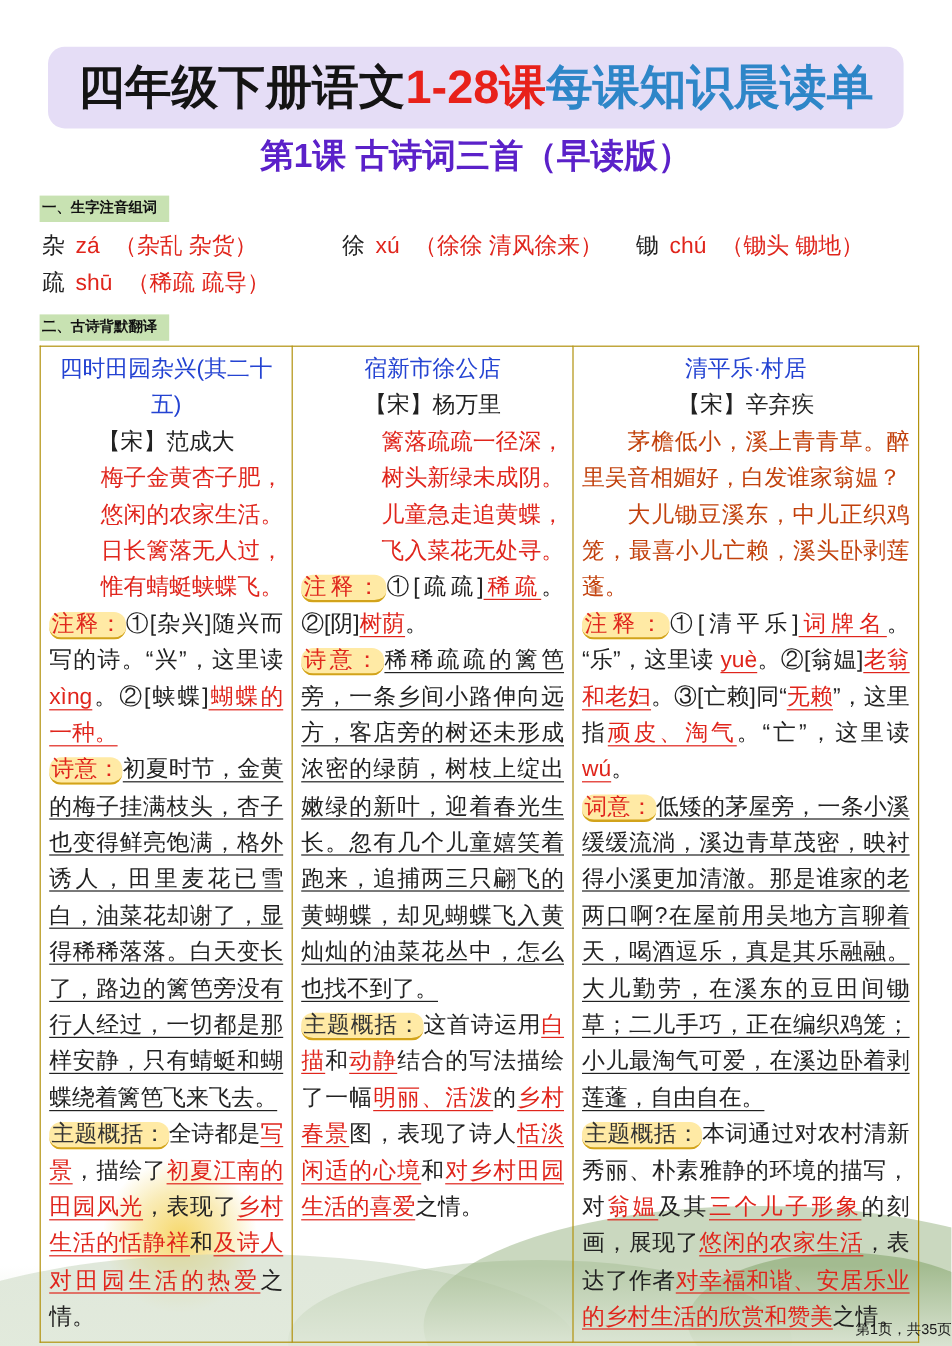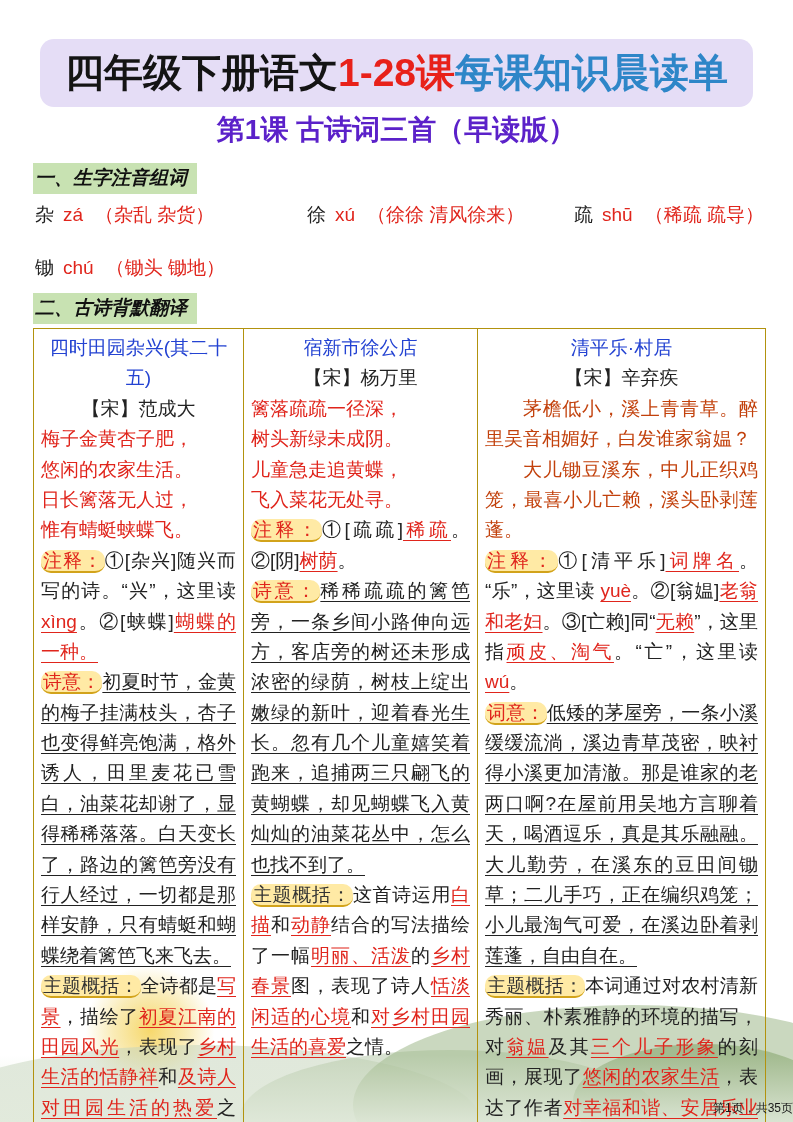--- a/index.html
+++ b/index.html
@@ -8,34 +8,34 @@
   
   .banner{position:absolute;left:40px;top:36px;width:713px;height:68px;background:#e5ddf6;border-radius:14px;
           display:flex;align-items:center;justify-content:center;font-weight:bold;font-size:39px;z-index:1;}
   .b-black{color:#141414}
   .b-red{color:#e8211a}
   .b-blue{color:#2e86c8}
   .subtitle{position:absolute;top:108px;left:0;width:100%;text-align:center;font-size:28px;font-weight:bold;
             color:#5b21c9;z-index:1;}
   
   .content{position:absolute;top:160px;left:33px;width:732px;z-index:1;}
-  .sec-h{display:inline-block;background:#c8e2b2;font-size:19px;font-weight:bold;padding:2px 10px 3px 2px;color:#111;font-style:italic;}
+  .sec-h{display:inline-block;background:#c8e2b2;font-size:12px;font-weight:bold;padding:2px 10px 3px 2px;color:#111;}
   .sec-h.two{margin-top:8px;}
   .vocab-grid{display:grid;grid-template-columns:250px 245px 237px;margin:5px 0 2px 2px;
-              font-size:19px;line-height:31px;gap:22px;}
+              font-size:19px;line-height:31px;}
   .v-item .hz{color:#222;margin-right:9px;}
   .v-item .py{color:#e0251c;margin-right:12px;}
   .v-item .wd{color:#e0251c;}
   
   table.poem-table{border-collapse:collapse;width:732px;height:786px;margin-top:4px;table-layout:fixed;}
   table.poem-table td{border:1.5px solid #b2920e;vertical-align:top;padding:4px 7px 4px;font-size:19px;
                       line-height:1.6;background:transparent;}
   .c-title{color:#2443d2;text-align:center;}
   .c-author{text-align:center;color:#222;}
-  .poem-line{color:#e0251c;text-align:left;}
+  .poem-line{color:#e0251c;text-align:right;}
   .poem-para{color:#c2410c;text-indent:2em;text-align:justify;}
   .block{text-align:justify;}
   .lab{background:#ffeaa5;border-bottom:2.5px solid #d2a31b;padding:0 2px;border-radius:10px;}
   .lab.red{color:#e0251c;}
   .lab.dark{color:#333;}
   .run.k{color:#222;}
   .run.ku{color:#222;text-decoration:underline;text-underline-offset:4px;}
   .run.ru{color:#e0251c;text-decoration:underline;text-underline-offset:4px;}
   
   .footer{position:absolute;bottom:8px;left:0;width:100%;text-align:right;font-size:12px;color:#1a1a1a;z-index:2;}
@@ -70,22 +70,22 @@
       <span class="b-blue">每课知识晨读单</span>
   </div>
 
   <div class="subtitle">第1课 古诗词三首（早读版）</div>
 
   <div class="content">
     <div class="sec-h">一、生字注音组词</div>
     <div class="vocab-grid">
         <div class="v-item"><span class="hz">杂</span><span class="py">zá</span><span class="wd">（杂乱 杂货）</span></div>
         <div class="v-item"><span class="hz">徐</span><span class="py">xú</span><span class="wd">（徐徐 清风徐来）</span></div>
+        <div class="v-item"><span class="hz">锄</span><span class="py">chú</span><span class="wd">（锄头 锄地）</span></div>
         <div class="v-item"><span class="hz">疏</span><span class="py">shū</span><span class="wd">（稀疏 疏导）</span></div>
-        <div class="v-item"><span class="hz">锄</span><span class="py">chú</span><span class="wd">（锄头 锄地）</span></div>
       </div>
     <div class="sec-h two">二、古诗背默翻译</div>
 
     <table class="poem-table">
       <colgroup>
           <col style="width:210px">
           <col style="width:234px">
           <col style="width:288px">
         </colgroup>
       <tbody>

